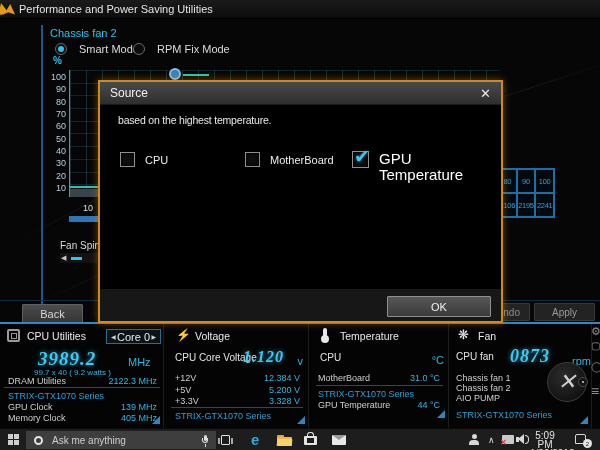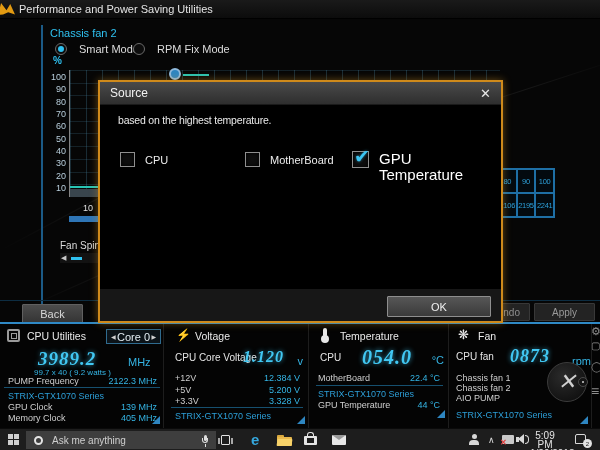--- a/index.html
+++ b/index.html
@@ -258,21 +258,21 @@
       <span class="chip"></span>
       <span class="phead" style="left:27px">CPU Utilities</span>
       <div class="coresel">
         <span class="ar">◀</span>
         <span class="cv">Core 0</span>
         <span class="ar">▶</span>
       </div>
       <span class="seg" style="left:38px;top:24px;font-size:19px">3989.2</span>
       <span class="segunit" style="left:128px;top:32px">MHz</span>
       <span class="pvalue" style="left:34px;top:44px;font-size:8px">99.7  x  40    (  9.2   watts )</span>
-      <span class="plabel" style="left:8px;top:52px">PUMP Frequency</span>
+      <span class="plabel" style="left:8px;top:52px">DRAM Utilities</span>
       <span class="pvalue" style="right:6px;top:52px">2122.3  MHz</span>
       <div class="divline" style="left:4px;top:63px;width:156px"></div>
       <span class="strix" style="left:8px;top:67px">STRIX-GTX1070 Series</span>
       <span class="plabel" style="left:8px;top:78px">GPU Clock</span>
       <span class="pvalue" style="right:6px;top:78px">139 MHz</span>
       <span class="plabel" style="left:8px;top:89px">Memory Clock</span>
       <span class="pvalue" style="right:6px;top:89px">405 MHz</span>
       <div class="tri" style="left:152px;top:92px"></div>
     </div>
 
@@ -290,24 +290,23 @@
       <span class="pvalue" style="right:8px;top:72px">3.328  V</span>
       <div class="divline" style="left:6px;top:83px;width:132px"></div>
       <span class="strix" style="left:10px;top:87px">STRIX-GTX1070 Series</span>
       <div class="tri" style="left:132px;top:92px"></div>
     </div>
 
     <div class="col col3">
       <span class="thermo"></span>
       <span class="phead" style="left:30px">Temperature</span>
       <span class="plabel" style="left:10px;top:28px;font-size:10px;color:#e6e6e6">CPU</span>
-      <span class="seg" style="left:52px;top:22px;font-size:20px">054.0</span>
       <span class="segunit" style="right:4px;top:30px">°C</span>
       <span class="plabel" style="left:8px;top:49px">MotherBoard</span>
-      <span class="pvalue" style="right:8px;top:49px">22.4 °C</span>
+      <span class="pvalue" style="right:8px;top:49px">31.0 °C</span>
       <div class="divline" style="left:6px;top:61px;width:127px"></div>
       <span class="strix" style="left:8px;top:65px">STRIX-GTX1070 Series</span>
       <span class="plabel" style="left:8px;top:76px">GPU Temperature</span>
       <span class="pvalue" style="right:8px;top:76px">44 °C</span>
       <div class="tri" style="left:127px;top:86px"></div>
     </div>
 
     <div class="col col4">
       <span class="fanglyph">❋</span>
       <span class="phead" style="left:28px">Fan</span>

